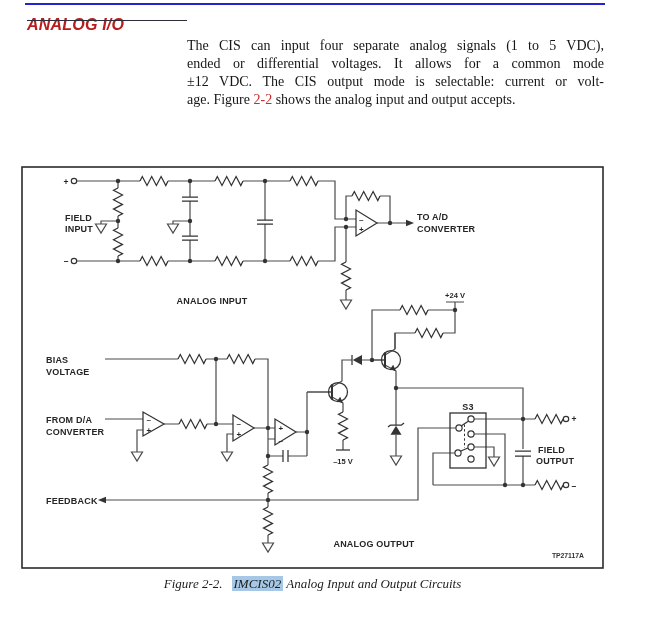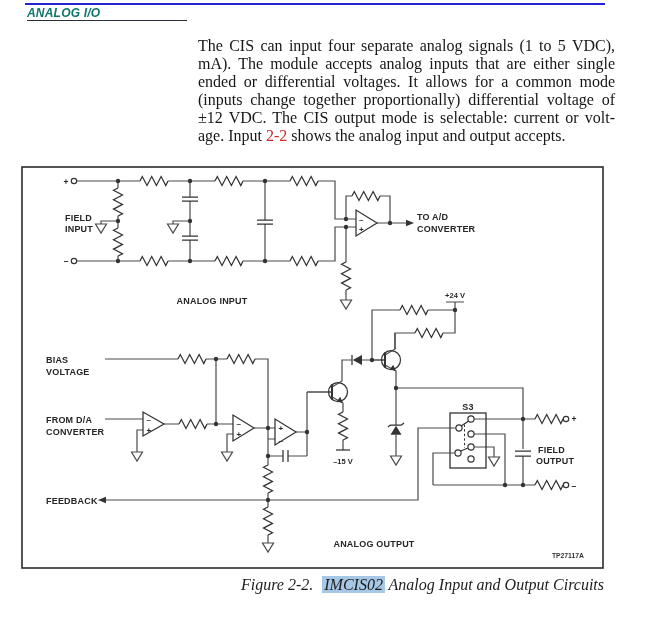--- a/index.html
+++ b/index.html
@@ -2,37 +2,37 @@
 <html><head>
 <meta charset="utf-8">
 <style>
   html,body{margin:0;padding:0;}
   body{
     width:666px;height:617px;position:relative;background:#ffffff;
     font-family:"Liberation Serif",serif;overflow:hidden;
   }
   .top-rule{position:absolute;left:25px;top:3px;width:580px;height:2px;background:#2323d2;}
   .heading{
-    position:absolute;left:27px;top:6px;width:300px;
+    position:absolute;left:27px;top:16px;width:300px;
     font-family:"Liberation Sans",sans-serif;font-weight:bold;font-style:italic;
-    font-size:12px;color:#0f766e;letter-spacing:.2px;
+    font-size:16px;color:#b91c1c;letter-spacing:.2px;
   }
   .heading-rule{position:absolute;left:27px;top:20px;width:160px;height:1.4px;background:#2e2e3a;}
   .para{
-    position:absolute;left:198px;top:37px;width:417px;
-    font-size:16px;line-height:18.1px;color:#161616;
+    position:absolute;left:187px;top:37px;width:417px;
+    font-size:14px;line-height:18.1px;color:#161616;
   }
   .jline{text-align:justify;text-align-last:justify;white-space:normal;}
   .lastline{text-align:left;}
   .ref-red{color:#cc2b2b;margin-top:8px;}
   .figure{position:absolute;left:21px;top:166px;width:583px;height:403px;}
   .figure svg{display:block;}
   .caption{
-    position:absolute;left:21px;top:576px;width:583px;text-align:right;
-    font-style:italic;font-size:16px;color:#1c1c1c;
+    position:absolute;left:21px;top:576px;width:583px;text-align:center;
+    font-style:italic;font-size:13px;color:#1c1c1c;
   }
   .cap-fig{margin-right:9px;}
   .cap-hl{background:#a6c8e6;padding:0 2px;}
   
   .st{font-family:"Liberation Sans",sans-serif;font-weight:bold;font-size:9px;fill:#262626;letter-spacing:.2px;}
   .st-sm{font-family:"Liberation Sans",sans-serif;font-weight:bold;font-size:7.5px;fill:#262626;}
   .st-xs{font-family:"Liberation Sans",sans-serif;font-weight:bold;font-size:6.8px;fill:#333333;}
   .sign{font-family:"Liberation Sans",sans-serif;font-weight:bold;font-size:8.5px;fill:#262626;}
   .opsign{font-family:"Liberation Sans",sans-serif;font-weight:bold;font-size:8px;fill:#262626;}
   .w{stroke:#4a4a4a;stroke-width:1.2;fill:none;}
@@ -43,25 +43,23 @@
 </style>
 </head>
 <body>
 
 <div class="top-rule"></div>
 <div class="heading">ANALOG I/O</div>
 <div class="heading-rule"></div>
 
 <div class="para">
   <div class="jline">The CIS can input four separate analog signals (1 to 5 VDC),</div>
-  <div class="jline">mA). The module accepts analog inputs that are either single</div>
   <div class="jline">ended or differential voltages. It allows for a common mode</div>
-  <div class="jline">(inputs change together proportionally) differential voltage of</div>
   <div class="jline">±12 VDC. The CIS output mode is selectable: current or volt-</div>
-  <div class="lastline"><span>age. Input </span><span class="ref-red">2-2</span><span> shows the analog input and output accepts.</span></div>
+  <div class="lastline"><span>age. Figure </span><span class="ref-red">2-2</span><span> shows the analog input and output accepts.</span></div>
 </div>
 
 <div class="figure">
 <svg width="583" height="403" viewBox="21 166 583 403">
   <defs>
     <path id="rh" d="M0 0 L2.3 -4.5 L7 4.5 L11.7 -4.5 L16.4 4.5 L21.1 -4.5 L25.8 4.5 L28 0" fill="none" stroke="#333" stroke-width="1.25"></path>
     <path id="rv" d="M0 0 L-4.5 2.3 L4.5 7 L-4.5 11.7 L4.5 16.4 L-4.5 21.1 L4.5 25.8 L0 28" fill="none" stroke="#333" stroke-width="1.25"></path>
     <path id="gnd" d="M-5.5 0 L5.5 0 L0 9 Z" fill="none" stroke="#4a4a4a" stroke-width="1.2"></path>
   </defs>
 

